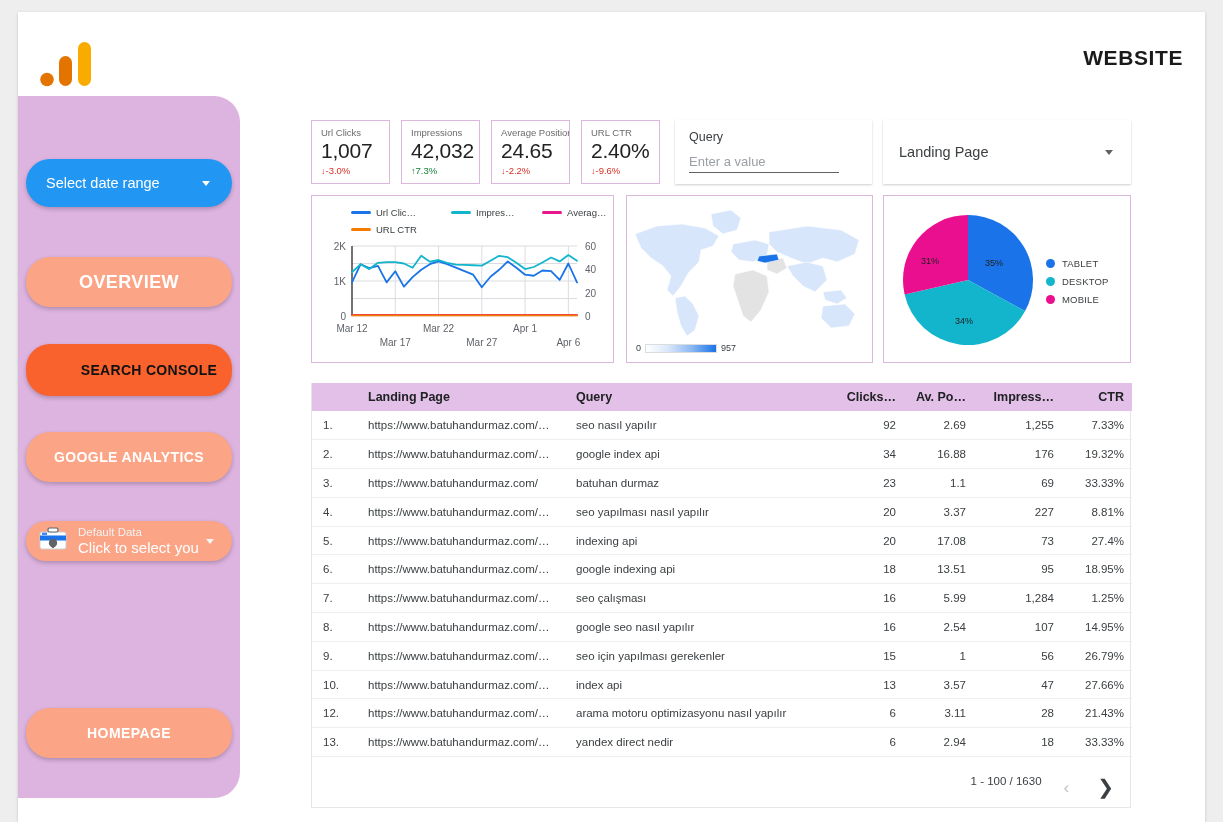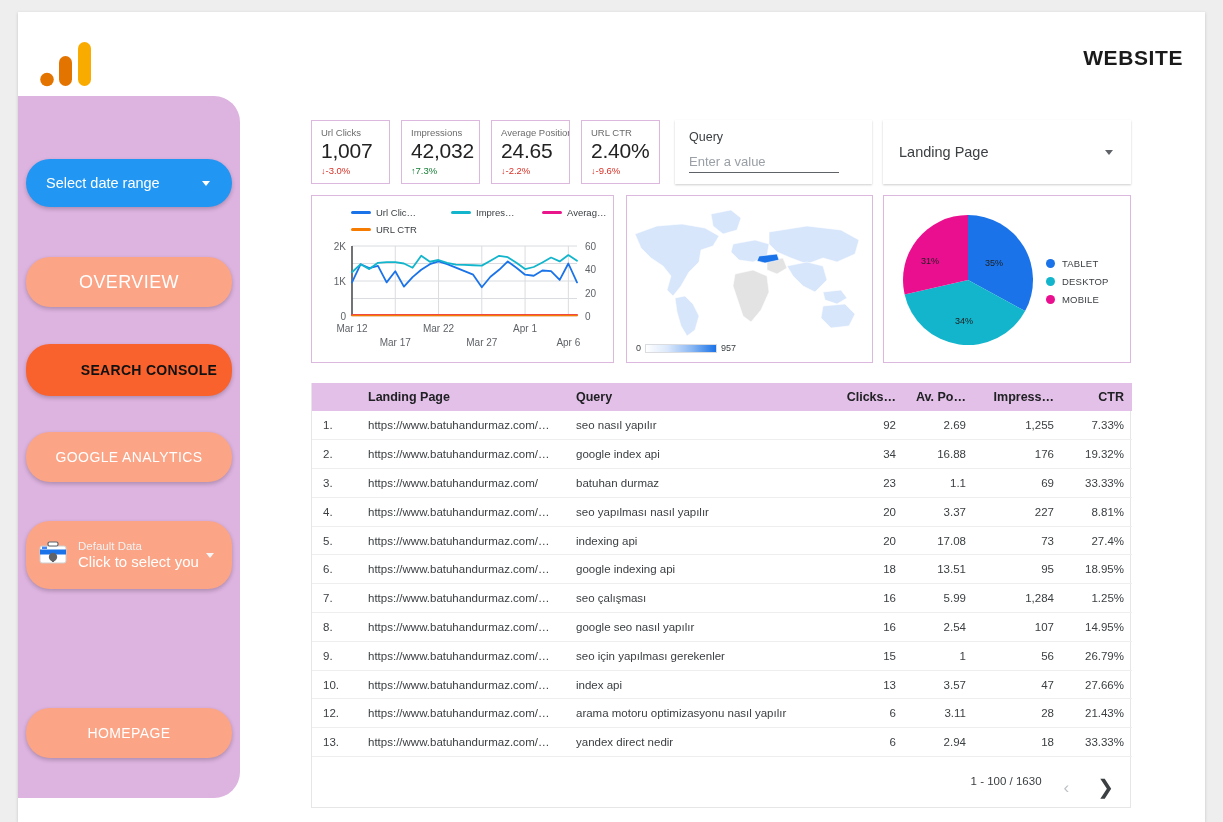--- a/index.html
+++ b/index.html
@@ -43,31 +43,31 @@
   #date-range-btn {
     top: 63px; background: #2196f3; justify-content: flex-start; padding-left: 20px;
   }
   #date-range-btn .lbl { color: #fff; font-size: 14.5px; }
   .caret {
     position: absolute; right: 22px; top: 50%; margin-top: -2px;
     width: 0; height: 0; border-left: 4.5px solid transparent;
     border-right: 4.5px solid transparent; border-top: 5px solid #fff;
   }
   .nav-peach { background: #fba486; }
-  .nav-peach .lbl { color: #ffffff; font-size: 15.5px; font-weight: normal; letter-spacing: .4px; }
+  .nav-peach .lbl { color: #ffffff; font-size: 15.5px; font-weight: bold; letter-spacing: .4px; }
   #nav-overview { top: 161px; height: 50px; }
   #nav-overview .lbl { font-size: 18px; }
   #nav-search-console {
     top: 248px; height: 52px; background: #f9622c;
   }
   #nav-search-console .lbl { color: #111; font-size: 14px; font-weight: bold; letter-spacing: .3px; margin-left: 40px; }
   #nav-google-analytics { top: 336px; height: 50px; }
   #nav-google-analytics .lbl { font-size: 14px; }
   #datasource-btn {
-    top: 425px; height: 68px; background: #fba486;
+    top: 425px; height: 40px; background: #fba486;
     justify-content: flex-start; padding-left: 12px;
   }
   #datasource-btn .ds-text { margin-left: 10px; line-height: 1.15; text-align: left; }
   #datasource-btn .ds-line1 { display: block; color: #f2f2f2; font-size: 11.5px; }
   #datasource-btn .ds-line2 { display: block; color: #ffffff; font-size: 15px; }
   #datasource-btn .caret { border-top-color: #f5f5f5; right: 18px; }
   #nav-homepage { top: 612px; height: 50px; }
   #nav-homepage .lbl { font-size: 14px; }
 
   

